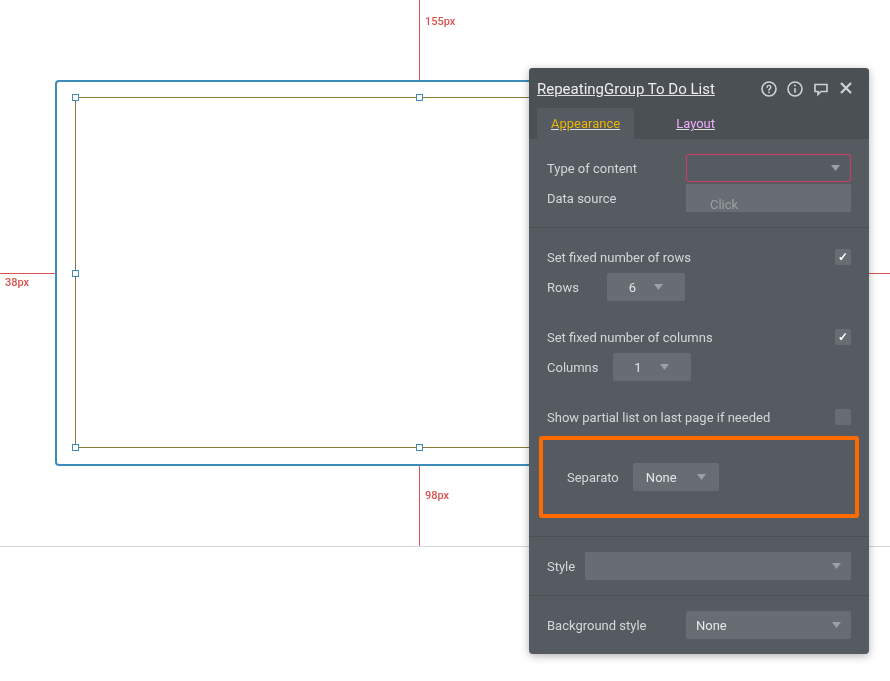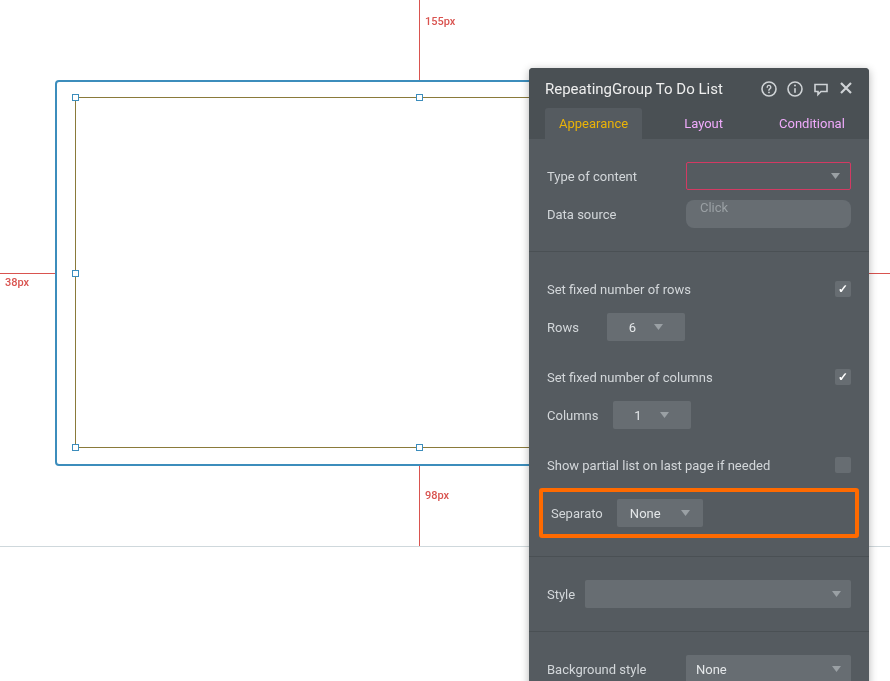--- a/index.html
+++ b/index.html
@@ -103,21 +103,22 @@
     background: #555b60;
     color: #ddd;
     font-size: 13px;
     border-radius: 4px;
     box-shadow: 0 2px 8px rgba(0,0,0,0.3);
     overflow: hidden;
   }
   .panel-header {
     position: relative;
     background: #4a5054;
-    padding: 12px 16px 0 16px;
+    padding: 12px 16px 0 8px;
+    text-decoration: underline;
   }
   .panel-title-row {
     display: flex;
     align-items: center;
     justify-content: space-between;
     padding-bottom: 10px;
   }
   .panel-title {
     font-size: 15px;
     color: #eee;
@@ -146,21 +147,21 @@
   .section {
     padding: 14px 18px;
     border-bottom: 1px solid #4a5054;
   }
   .section:last-child { border-bottom: none; }
   .row {
     display: flex;
     align-items: center;
     justify-content: space-between;
     min-height: 30px;
-    margin: 8px 0;
+    margin: 0 0;
     gap: 10px;
   }
   .row .label {
     color: #d3d7da;
     font-size: 13px;
     flex: 0 0 auto;
   }
   .dropdown {
     background: #676d72;
     border-radius: 2px;
@@ -177,25 +178,25 @@
   .dropdown.error {
     background: #555b60;
     border: 1px solid #d33a63;
   }
   .dropdown .caret {
     margin-left: 8px;
   }
   .dropdown.small { width: 78px; justify-content: center; gap: 10px;}
   .clickbox {
     background: #676d72;
-    border-radius: 8px;
+    border-radius: 1px;
     height: 28px;
     display: flex;
-    align-items: flex-start;
-    padding: 0 14px;
+    align-items: flex-end;
+    padding: 0 24px;
     color: #9aa0a4;
     font-size: 13px;
     cursor: pointer;
     width: 165px;
   }
   .checkbox {
     width: 16px;
     height: 16px;
     border-radius: 2px;
     background: #676d72;
@@ -270,21 +271,20 @@
         <span>
             <svg width="14" height="14" viewBox="0 0 14 14" stroke="currentColor" stroke-width="2.2">
               <path d="M2 2l10 10M12 2L2 12"></path>
             </svg>
           </span>
       </div>
     </div>
     <div class="tabs">
       <div class="tab active">Appearance</div>
       <div class="tab">Layout</div>
-      <div class="tab">Conditional</div>
     </div>
   </div>
 
   <div class="section">
     <div class="row">
       <span class="label">Type of content</span>
       <div class="dropdown error" style="width:165px">
         <span></span>
         <span class="caret">
             <svg width="9" height="6" viewBox="0 0 9 6" fill="#9aa0a4">
@@ -331,21 +331,21 @@
             </svg>
           </span>
       </div>
     </div>
     <div class="row" style="margin-top:20px">
       <span class="label">Show partial list on last page if needed</span>
       <div class="checkbox"></div>
     </div>
 
     <div class="highlight-orange">
-      <div class="row" style="justify-content:flex-start; gap:14px; margin:0">
+      <div class="row" style="justify-content:flex-start; gap:14px; margin:16px">
         <span class="label">Separato</span>
         <div class="dropdown" style="width:86px; justify-content:center; gap:12px">
           <span>None</span>
           <span class="caret">
               <svg width="9" height="6" viewBox="0 0 9 6" fill="#9aa0a4">
                 <path d="M0 0h9L4.5 6z"></path>
               </svg>
             </span>
         </div>
       </div>

